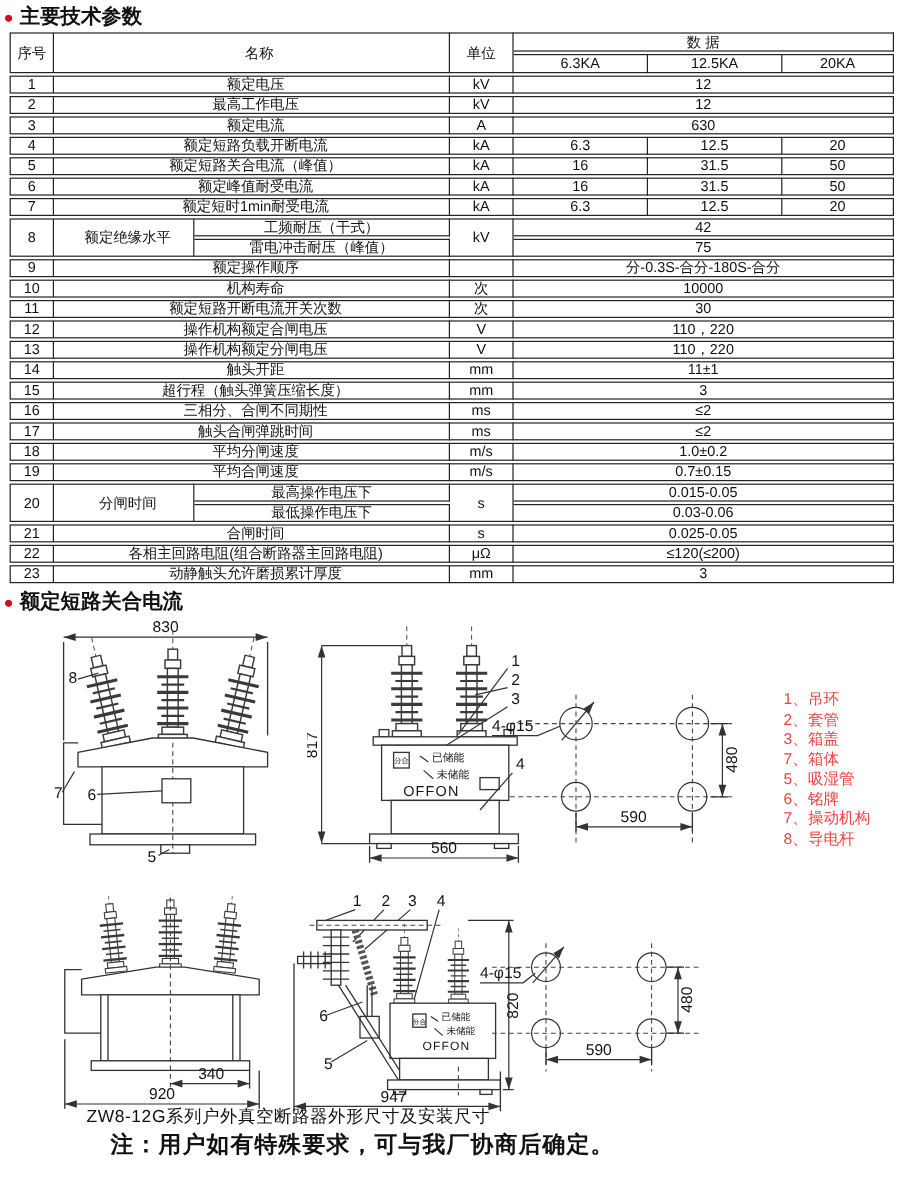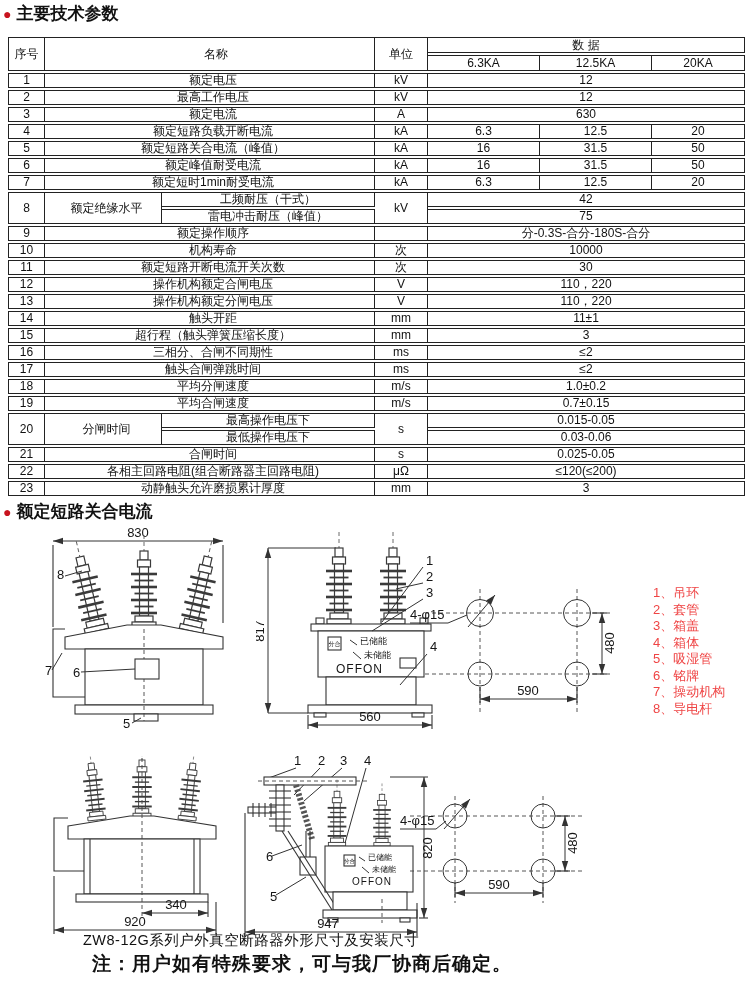--- a/index.html
+++ b/index.html
@@ -1,20 +1,20 @@
 <!DOCTYPE html>
 <html><head>
 <meta charset="utf-8">
 <style>
 *{box-sizing:border-box;margin:0;padding:0}
 html,body{width:750px;height:982px;background:#fff;font-family:"Liberation Sans","DejaVu Sans",sans-serif;color:#111;overflow:hidden}
 .page{position:relative;width:750px;height:982px;padding-top:3px}
 .sec-title{font-size:17px;font-weight:bold;display:flex;align-items:center;gap:5px;padding-left:3px;height:21px}
 .bullet{color:#c8141e;font-size:14px;line-height:1}
-table.t{border-collapse:separate;border-spacing:0 2px;table-layout:fixed;width:737px;margin:11px 0 0 8px;font-size:12px}
+table.t{border-collapse:separate;border-spacing:0 2px;table-layout:fixed;width:737px;margin:1px 0 0 8px;font-size:12px}
 .t td{border-top:1px solid #222;border-bottom:1px solid #222;border-right:1px solid #222;height:15px;line-height:13px;padding:0 2px;text-align:center;vertical-align:middle;overflow:hidden;white-space:nowrap}
 .t td.fl{border-left:1px solid #222}
 .t td.nm,.t td.nma{text-align:center;padding-left:9px}
 .t td.hc{height:16px}
 .draw{position:relative;margin-top:3px;height:482px}
 .draw svg{position:absolute}
 svg text{font-family:"Liberation Sans","DejaVu Sans",sans-serif;fill:#151515}
 svg .s{stroke:#333;stroke-width:1.1;fill:none}
 svg .f{stroke:#333;stroke-width:1.1;fill:#fff}
 svg .d{stroke:#444;stroke-width:0.9;fill:none;stroke-dasharray:4 3}
@@ -347,21 +347,21 @@
       <line class="s" x1="70" y1="108" x2="70" y2="124"></line>
         <line class="s" x1="167" y1="108" x2="167" y2="124"></line>
       <line class="m" x1="70" y1="120" x2="167" y2="120" marker-start="url(#as)" marker-end="url(#ae)"></line>
       <text class="t13" x="118" y="116" text-anchor="middle">590</text>
     </svg>
 
     <div class="legend lg1" style="left:653px;top:84px">
       <div>1、吊环</div>
       <div>2、套管</div>
       <div>3、箱盖</div>
-      <div>4、箱体</div>
+      <div>7、箱体</div>
       <div>5、吸湿管</div>
       <div>6、铭牌</div>
       <div>7、操动机构</div>
       <div>8、导电杆</div>
     </div>
 
 
     <svg style="left:40px;top:255px" width="205" height="182" viewBox="0 0 205 182">
       <g>
           <use href="#bush" transform="translate(57,64) rotate(-6) scale(0.75) translate(0,-76)"></use>
@@ -471,16 +471,16 @@
         <line class="s" x1="155" y1="80" x2="170" y2="80"></line>
       <line class="m" x1="165" y1="25" x2="165" y2="80" marker-start="url(#as)" marker-end="url(#ae)"></line>
       <text class="t13" text-anchor="middle" transform="rotate(-90 177 52)" x="177" y="52">480</text>
       <line class="s" x1="55" y1="92" x2="55" y2="106"></line>
         <line class="s" x1="143" y1="92" x2="143" y2="106"></line>
       <line class="m" x1="55" y1="102" x2="143" y2="102" marker-start="url(#as)" marker-end="url(#ae)"></line>
       <text class="t13" x="99" y="98" text-anchor="middle">590</text>
     </svg>
 
 
-    <div class="cap" style="left:83px;top:430px">ZW8-12G系列户外真空断路器外形尺寸及安装尺寸</div>
+    <div class="cap" style="left:72px;top:430px">ZW8-12G系列户外真空断路器外形尺寸及安装尺寸</div>
     <div class="note" style="left:92px;top:450px">注：用户如有特殊要求，可与我厂协商后确定。</div>
   </div>
 </div>
 
 </body></html>

